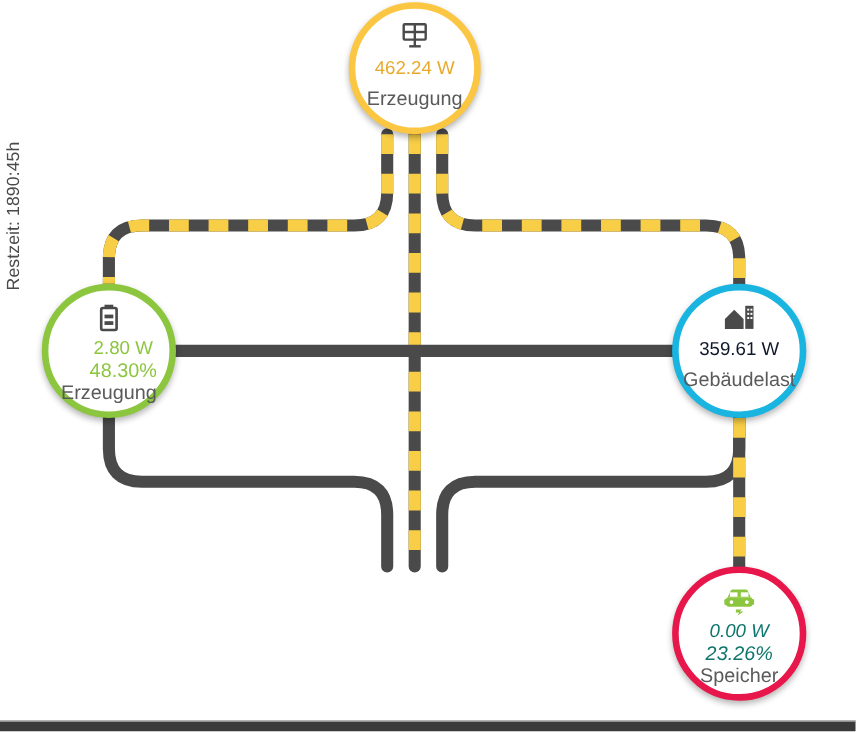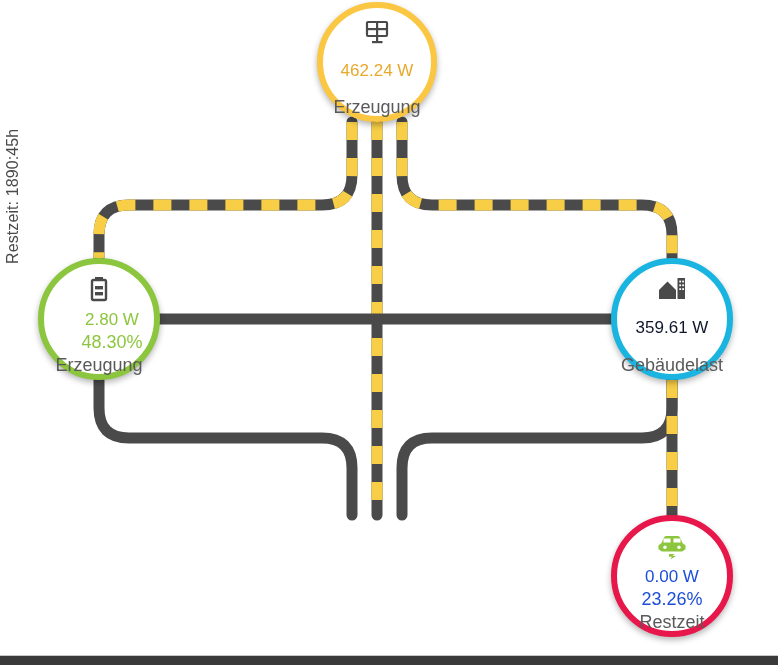--- a/index.html
+++ b/index.html
@@ -61,21 +61,21 @@
 
   
   .node {
     position: absolute;
     border-radius: 50%;
     background: #ffffff;
     box-sizing: border-box;
     display: flex;
     flex-direction: column;
     align-items: center;
-    justify-content: space-between;
+    justify-content: flex-start;
     box-shadow: 0 3px 6px rgba(0,0,0,0.30);
     z-index: 5;
   }
   .node .node-icon {
     margin-top: 12px;
     height: 26px;
     display: flex;
     align-items: center;
     justify-content: center;
   }
@@ -125,21 +125,21 @@
     border: 5px solid #5C6378;
   }
   #node-grid .node-power { color: #5C6378; }
   #node-grid .node-label { margin-top: 10px; }
 
   #node-wallbox {
     left: 611px; top: 515px; width: 122px; height: 122px;
     border: 6px solid #E8174B;
   }
   #node-wallbox .node-power,
-  #node-wallbox .node-soc { color: #1d4ed8; }
+  #node-wallbox .node-soc { color: #0f766e; font-style: italic; }
 
   
   #bottom-bar {
     position: absolute;
     left: 0;
     top: 655px;
     width: 778px;
     height: 10px;
     background: #3a3a3a;
     border-top: 1px solid #c8c8c8;
@@ -237,18 +237,18 @@
           <rect x="6.5" y="6.5" width="7" height="4" fill="#ffffff"></rect>
           <rect x="16.5" y="6.5" width="7" height="4" fill="#ffffff"></rect>
           <circle cx="8" cy="15.3" r="1.7" fill="#ffffff"></circle>
           <circle cx="22" cy="15.3" r="1.7" fill="#ffffff"></circle>
           <path d="M12 22 L17.5 22 L15.5 24 L19 24 L13.5 27.5 L15 24.8 L12 24.8 Z"></path>
         </g>
       </svg>
     </div>
     <div class="node-power">0.00 W</div>
     <div class="node-soc">23.26%</div>
-    <div class="node-label">Restzeit</div>
+    <div class="node-label">Speicher</div>
   </div>
 
   <div id="bottom-bar"></div>
 
 </div>
 
 </body></html>

